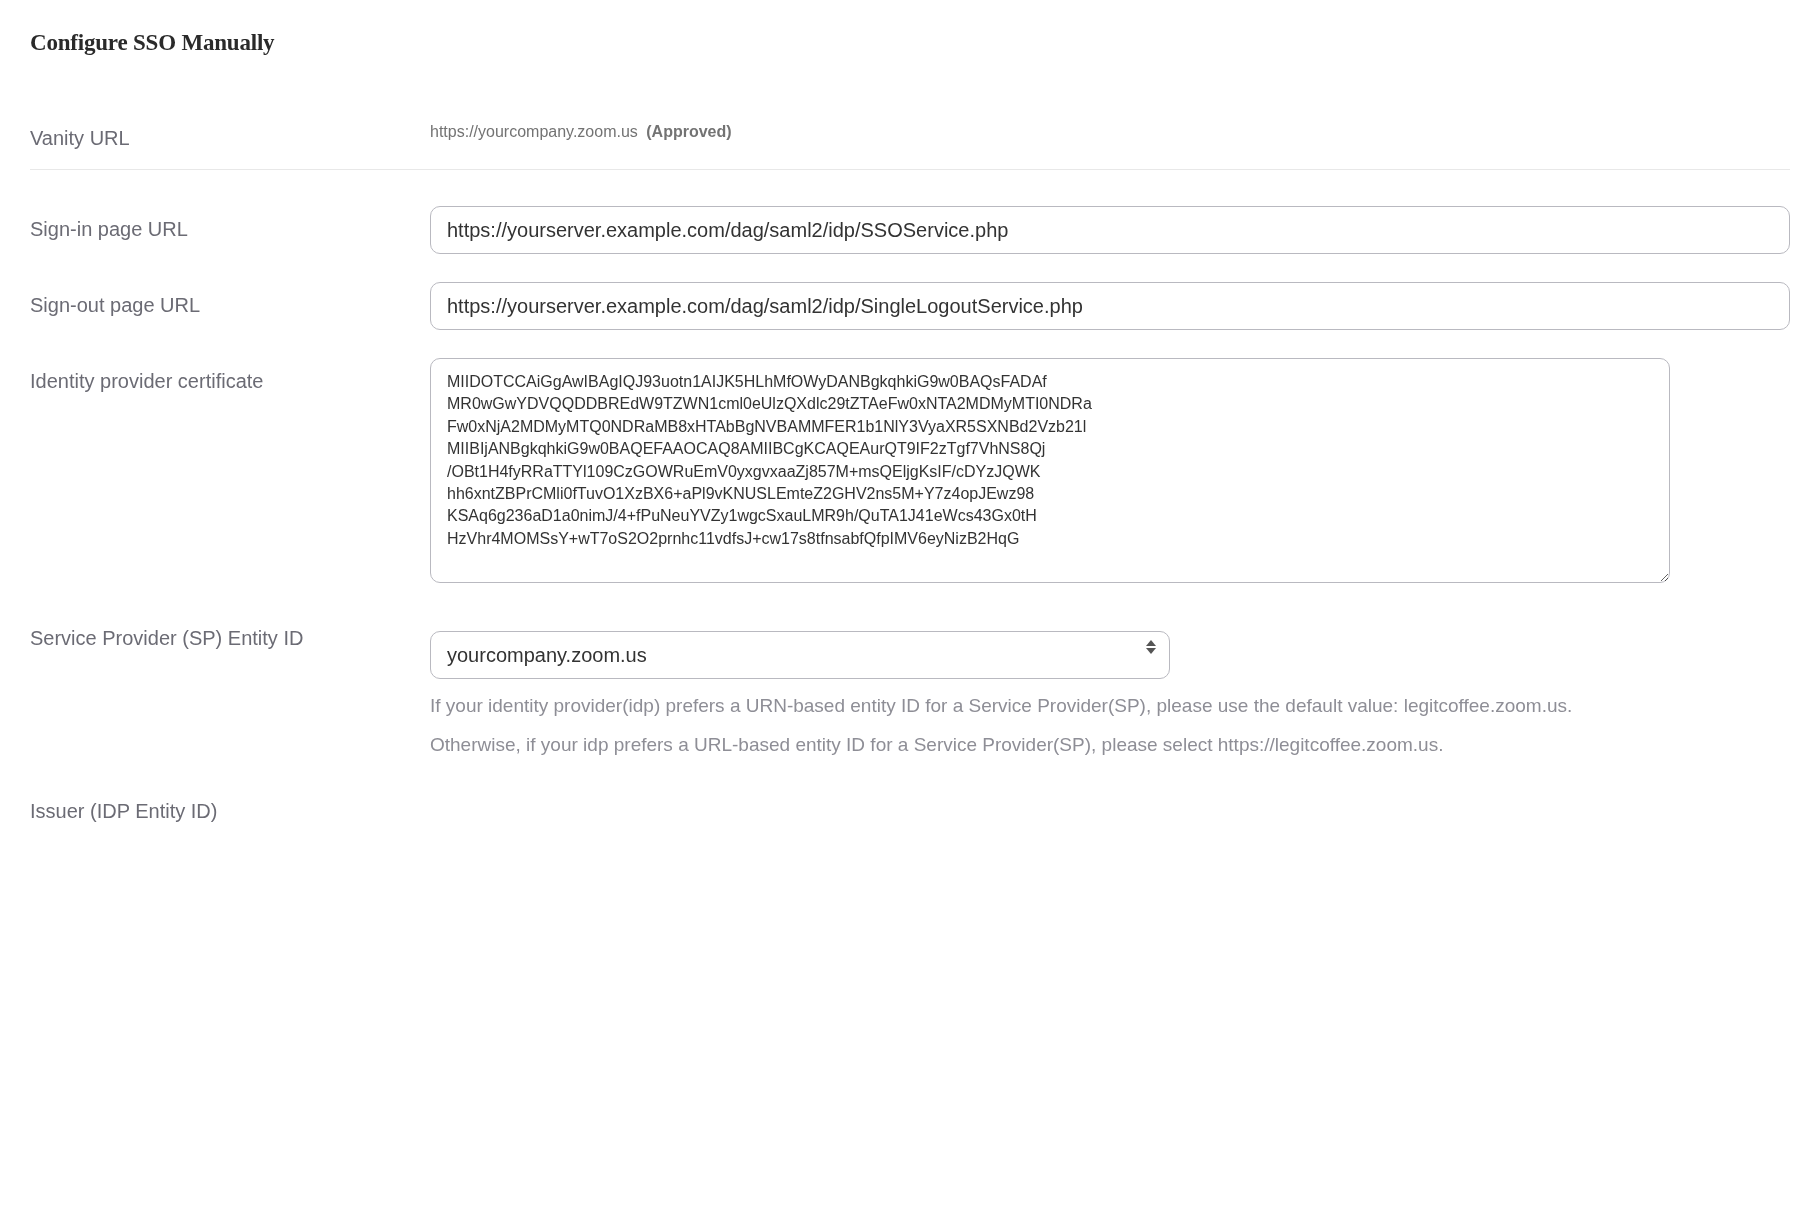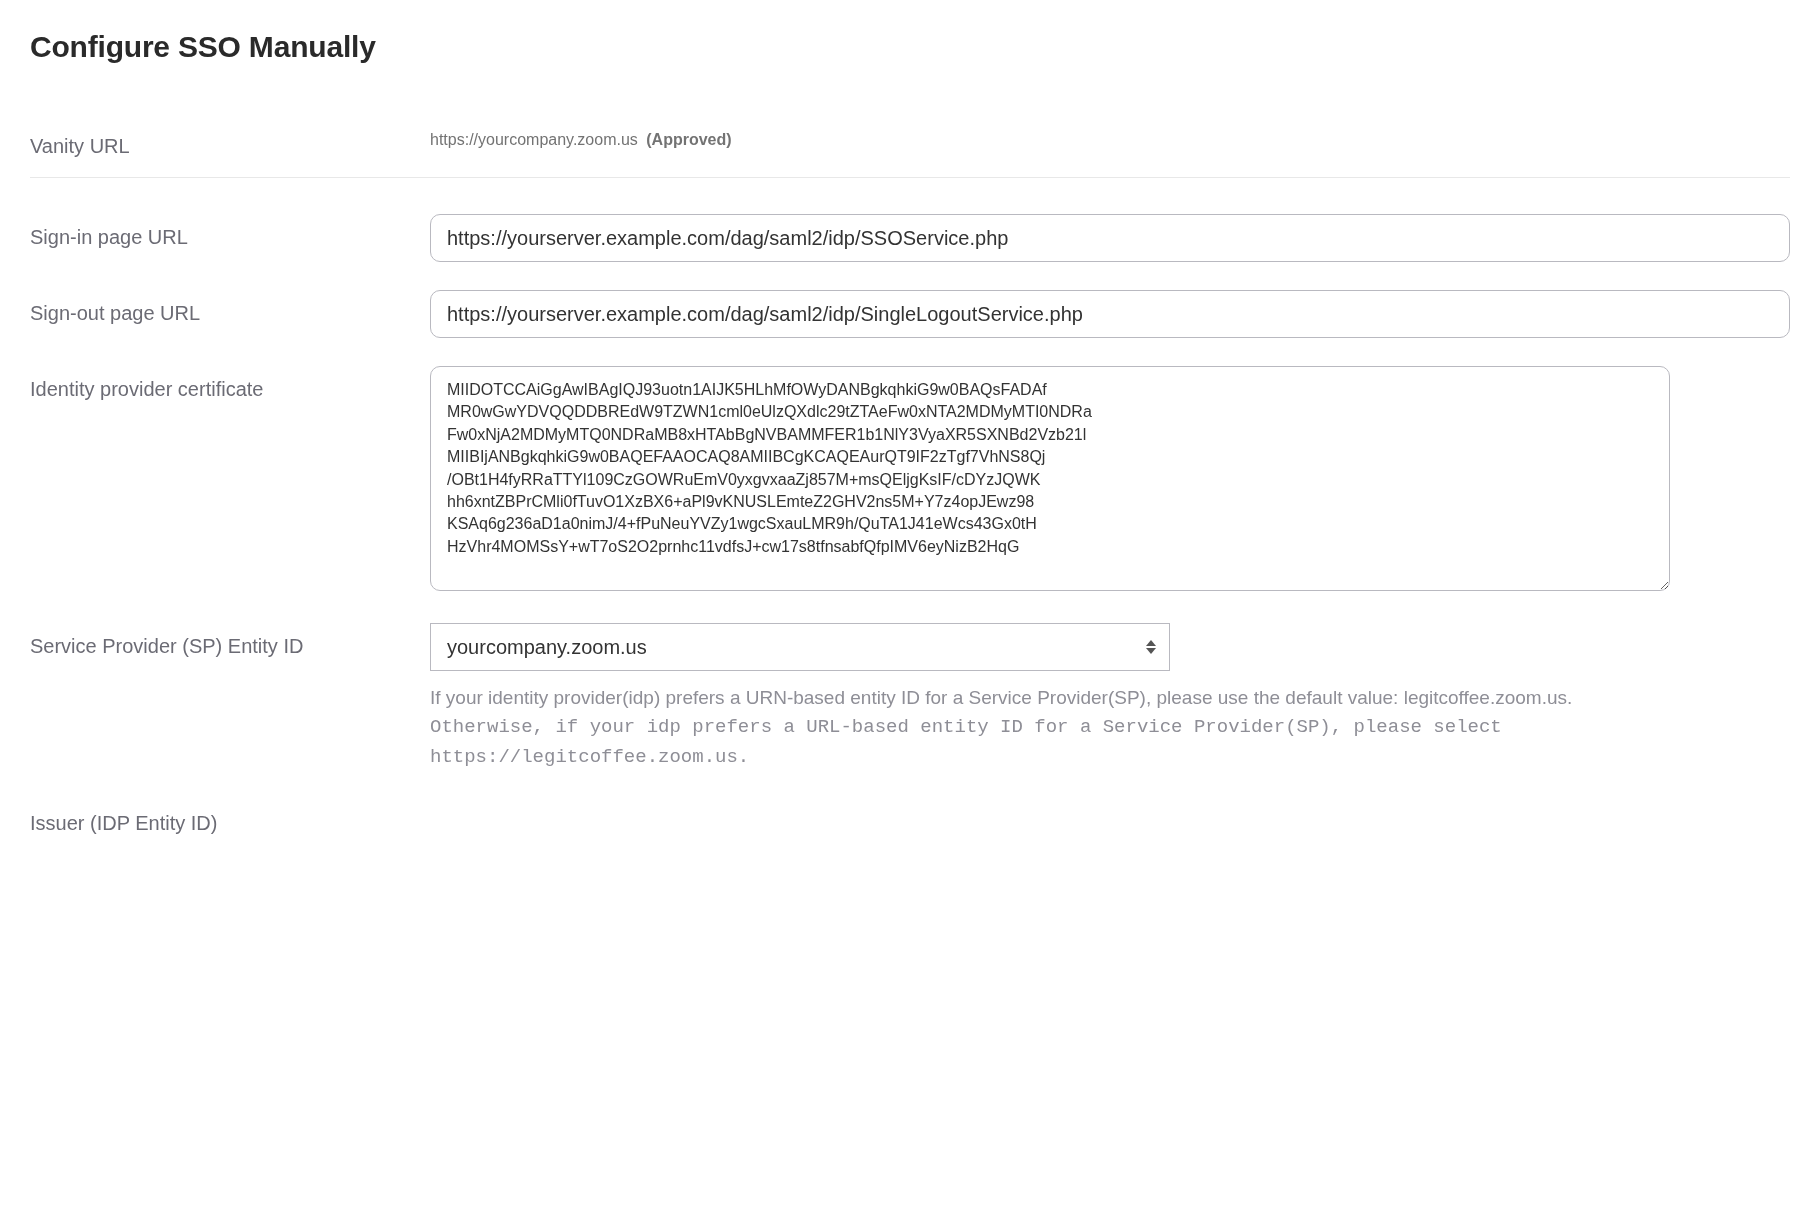--- a/index.html
+++ b/index.html
@@ -8,25 +8,26 @@
     padding: 0;
     font-family: -apple-system, BlinkMacSystemFont, "Segoe UI", Helvetica, Arial, sans-serif;
     color: #333;
     background: #fff;
   }
   .page {
     width: 1820px;
     padding: 30px 30px 40px 30px;
   }
   h1.title {
-    font-size: 30px;
+    font-size: 23px;
     font-weight: 600;
     color: #2a2a2a;
     margin: 0 0 45px 0;
     letter-spacing: -0.2px;
+    font-family: Liberation Serif, serif;
   }
   .row {
     display: flex;
     align-items: flex-start;
     padding: 14px 0;
   }
   .row.bordered {
     border-bottom: 1px solid #e8e8e8;
     padding-bottom: 16px;
     margin-bottom: 22px;
@@ -87,26 +88,27 @@
     width: 740px;
   }
   select.sp-select {
     width: 100%;
     height: 48px;
     padding: 0 42px 0 16px;
     font-size: 20px;
     color: #333;
     background: #fff;
     border: 1px solid #b9b9c0;
-    border-radius: 0;
+    border-radius: 10px;
     outline: none;
     appearance: none;
     -webkit-appearance: none;
     -moz-appearance: none;
     font-family: inherit;
+    margin-top: 16px;
   }
   .select-arrows {
     position: absolute;
     right: 14px;
     top: 50%;
     transform: translateY(-50%);
     pointer-events: none;
     display: flex;
     flex-direction: column;
     gap: 2px;
@@ -119,21 +121,21 @@
   }
   .select-arrows .tri.up { border-bottom: 6px solid #555; }
   .select-arrows .tri.down { border-top: 6px solid #555; }
   .helper {
     font-size: 19px;
     color: #8e8e96;
     line-height: 1.55;
     margin-top: 12px;
     max-width: 1360px;
   }
-  .helper + .helper { margin-top: 1px; font-family: Liberation Mono, monospace; }
+  .helper + .helper { margin-top: 10px; }
 </style>
 </head>
 <body>
 
 <div class="page">
   <h1 class="title">Configure SSO Manually</h1>
 
   <div class="row bordered">
     <div class="label">Vanity URL</div>
     <div class="value-col">

